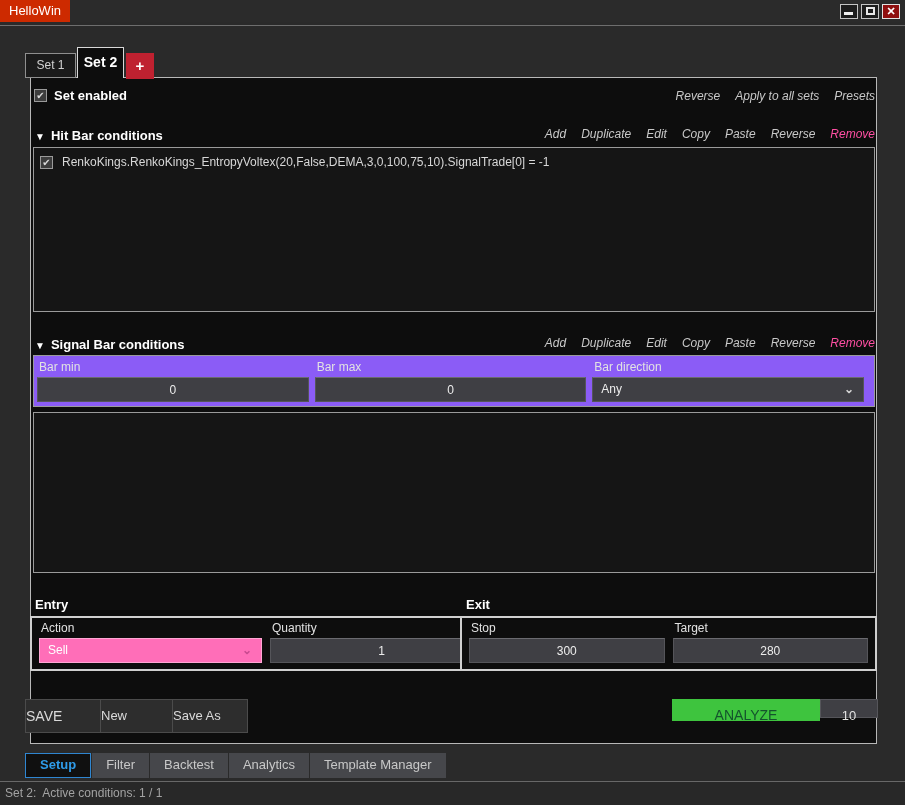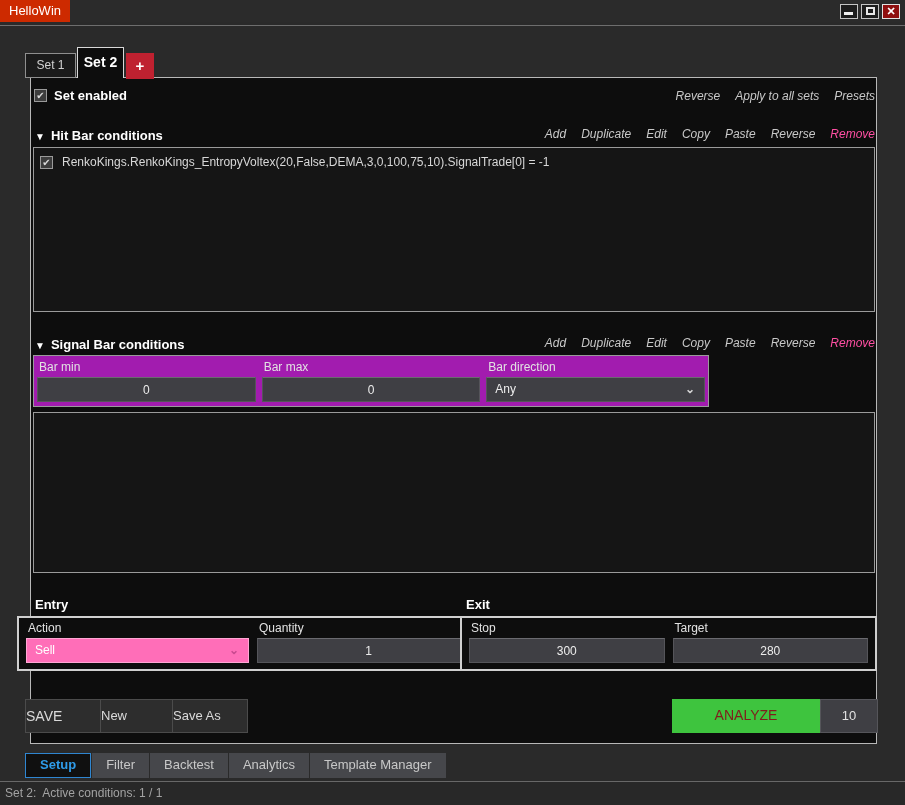--- a/index.html
+++ b/index.html
@@ -43,22 +43,22 @@
   .row-label { font-size:13px; font-weight:bold; color:#fff; }
   .links { position:absolute; right:30px; display:flex; gap:15px; font-size:12px;
     font-style:italic; color:#c8c8c8; }
   .links span { cursor:default; }
   .links .pink { color:#ff4fa3; }
   .tri { font-size:10px; color:#fff; margin-right:6px; }
   .listbox { position:absolute; left:33px; width:842px; background:#151515; border:1px solid #9a9a9a; }
   .cond-row { display:flex; align-items:center; gap:9px; padding:7px 6px; }
   .cond-text { font-size:12px; color:#d8d8d8; }
   
-  .inputs-box { position:absolute; left:33px; top:355px; width:676px; height:52px;
-    border:1px solid #9a9a9a; background:#a21caf; display:flex; gap:6px; padding:4px 3px 3px 3px; }
+  .inputs-box { position:absolute; left:33px; top:355px; width:842px; height:52px;
+    border:1px solid #9a9a9a; background:#8b5cf6; display:flex; gap:6px; padding:4px 10px 3px 3px; }
   .in-col { flex:1; position:relative; }
   .in-label { font-size:12px; color:#e2e2e2; padding-left:2px; }
   .field {
     width:100%; height:25px; margin-top:3px; background:#3f3f44; border:1px solid #55555a;
     border-top-color:#6a6a6f; color:#ececec; font-size:12px; text-align:center;
     font-family:"Liberation Sans", sans-serif; display:block;
   }
   .dropdown { position:relative; width:100%; height:25px; margin-top:3px; background:#3f3f44;
     border:1px solid #55555a; border-top-color:#6a6a6f; color:#ececec; font-size:12px;
     line-height:23px; padding-left:8px; cursor:default; }
@@ -70,23 +70,23 @@
   .g-col { flex:1; position:relative; }
   .dropdown.sell { background:#ff6eb8; border-color:#ffa6d4; color:#fff; }
   .dropdown.sell .chev { color:#c8498f; }
   
   .btn-row { position:absolute; left:25px; top:699px; display:flex; }
   .btn { height:34px; background:#2d2d2d; border:1px solid #4b4b4b; color:#dadada;
     font-size:13px; text-align:left; line-height:32px; cursor:default; margin-left:-1px; }
   .btn.save { width:76px; font-size:14px; margin-left:0; }
   .btn.new { width:73px; }
   .btn.saveas { width:76px; }
-  .analyze { position:absolute; left:672px; top:699px; width:148px; height:34px;
-    background:#3ec43e; color:#7f1d1d; font-size:14px; text-align:center; line-height:33px; cursor:default; }
-  .analyze-count { position:absolute; left:820px; top:699px; width:58px; height:34px;
+  .analyze { position:absolute; left:672px; top:699px; width:148px; height:22px;
+    background:#3ec43e; color:#14532d; font-size:14px; text-align:center; line-height:33px; cursor:default; }
+  .analyze-count { position:absolute; left:820px; top:699px; width:58px; height:19px;
     background:#3f3f44; border:1px solid #55555a; color:#e2e2e2; font-size:13px;
     text-align:center; line-height:32px; }
   
   .bottom-tabs { position:absolute; left:25px; top:753px; display:flex; gap:1px;align-items:center; }
   .btab { height:25px; padding:0 14px; background:#46474b; color:#c8c8c8; font-size:13px;
     line-height:24px; text-align:center; cursor:default; }
   .btab.active { background:#101010; color:#2f9be8; font-weight:bold;
     border:1px solid #2f86d1; line-height:22px; }
   
   .statusbar { position:absolute; left:0; top:781px; width:905px; height:24px;
@@ -171,21 +171,21 @@
     <div class="dropdown">
       <span>Any</span>
       <span class="chev">⌄</span>
     </div>
   </div>
 </div>
 
 <div class="listbox" style="top:412px; height:161px;"></div>
 
 <div class="group-title" style="left:35px; top:597px;">Entry</div>
-<div class="groupbox" style="left:17px; width:472px;">
+<div class="groupbox" style="left:30px; width:472px;">
   <div class="g-col">
     <div class="in-label">Action</div>
     <div class="dropdown sell">
       <span>Sell</span>
       <span class="chev">⌄</span>
     </div>
   </div>
   <div class="g-col">
     <div class="in-label">Quantity</div>
     <input class="field" readonly="" value="1" style="">

